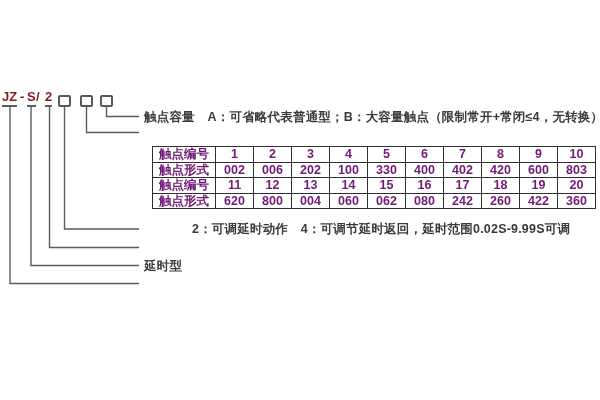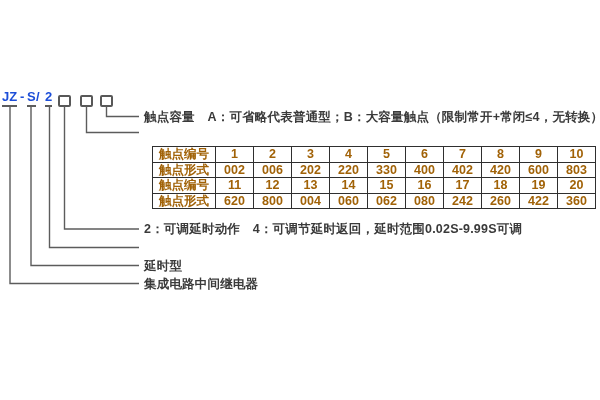--- a/index.html
+++ b/index.html
@@ -10,21 +10,21 @@
     overflow:hidden;
     font-family:"Liberation Sans","DejaVu Sans",sans-serif;
     color:#3a3a3a;
   }
   
   .mchar{
     position:absolute;
     top:89px;
     font-size:13px;
     font-weight:700;
-    color:#1d4ed8;
+    color:#7f1d1d;
     line-height:15px;
     text-align:center;
   }
   .underlined{border-bottom:2px solid #5c5c5c;padding-bottom:1px;}
   .mbox{
     position:absolute;
     top:95px;
     width:13px;height:12px;
     box-sizing:border-box;
     border:2px solid #585858;
@@ -55,21 +55,21 @@
   }
   .ctable td{
     border:1.5px solid #2f2f2f;
     height:14.5px;
     padding:0;
     text-align:center;
     vertical-align:middle;
     font-size:12.5px;
     font-weight:600;
     line-height:14px;
-    color:#a16207;
+    color:#701a75;
     white-space:nowrap;
     overflow:hidden;
   }
   .ctable td.hdr{width:62px;}
   .ctable td.val{width:37px;}
 </style>
 </head>
 <body>
 
 <div class="page">
@@ -86,23 +86,22 @@
   <svg class="lines" width="600" height="400" viewBox="0 0 600 400">
     <path d="M10 107 V283.5 H139"></path>
     <path d="M31 107 V265.5 H139"></path>
     <path d="M49.5 107 V247.5 H139"></path>
     <path d="M64.5 106 V229 H139"></path>
     <path d="M86.5 106 V132.5 H139"></path>
     <path d="M106.5 106 V116.5 H139"></path>
   </svg>
 
   <div class="callout" style="top:117px;">触点容量　A：可省略代表普通型；B：大容量触点（限制常开+常闭≤4，无转换）</div>
-  <div class="callout" style="top:229px;">2：可调延时动作　4：可调节延时返回，延时范围0.02S-9.99S可调</div>
+  <div class="callout" style="top:229px;margin-left:48px;">2：可调延时动作　4：可调节延时返回，延时范围0.02S-9.99S可调</div>
   <div class="callout" style="top:265.5px;">延时型</div>
-  <div class="callout" style="top:283.5px;">集成电路中间继电器</div>
 
   <table class="ctable">
     <tbody>
         <tr>
       <td class="hdr">触点编号</td>
       <td class="val">1</td>
       <td class="val">2</td>
       <td class="val">3</td>
       <td class="val">4</td>
       <td class="val">5</td>
@@ -110,21 +109,21 @@
       <td class="val">7</td>
       <td class="val">8</td>
       <td class="val">9</td>
       <td class="val">10</td>
     </tr>
     <tr>
       <td class="hdr">触点形式</td>
       <td class="val">002</td>
       <td class="val">006</td>
       <td class="val">202</td>
-      <td class="val">220</td>
+      <td class="val">100</td>
       <td class="val">330</td>
       <td class="val">400</td>
       <td class="val">402</td>
       <td class="val">420</td>
       <td class="val">600</td>
       <td class="val">803</td>
     </tr>
     <tr>
       <td class="hdr">触点编号</td>
       <td class="val">11</td>

